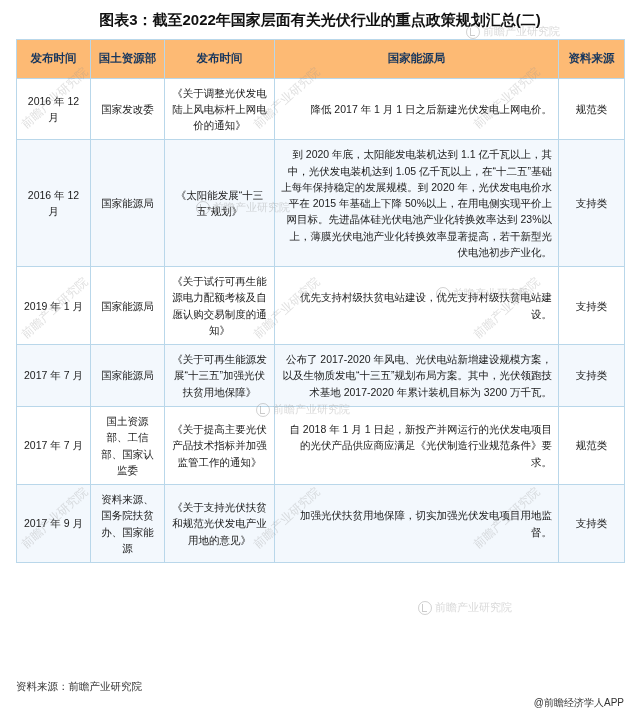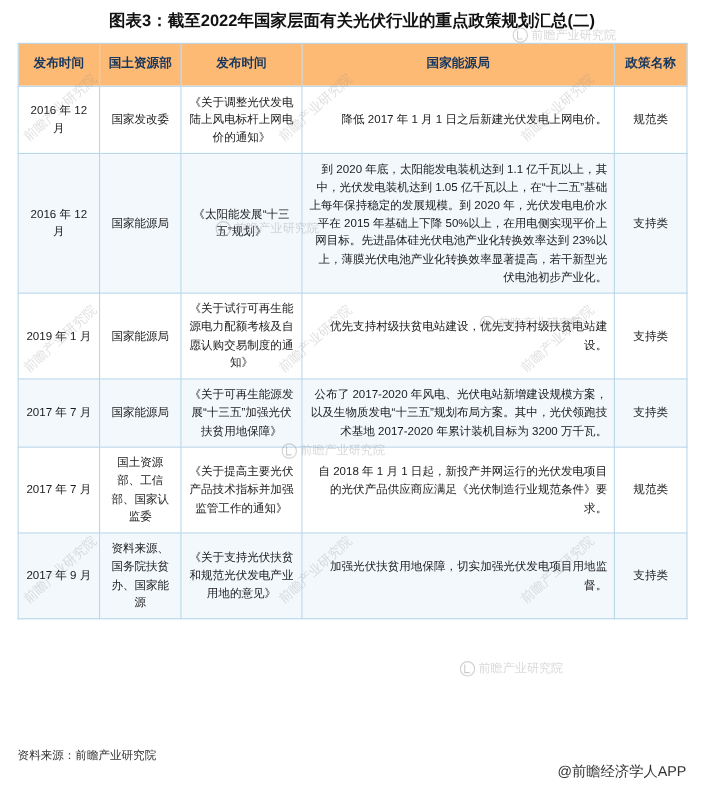--- a/index.html
+++ b/index.html
@@ -78,21 +78,21 @@
     left: 16px;
     bottom: 28px;
     font-size: 10.5px;
     color: #333333;
     margin-top: 20px;
   }
   .brand {
     position: absolute;
     right: 16px;
     bottom: 12px;
-    font-size: 13px;
+    font-size: 10px;
     color: #333333;
   }
   
   .wm-layer {
     position: absolute;
     inset: 0;
     pointer-events: none;
     z-index: 5;
     overflow: hidden;
   }
@@ -149,21 +149,21 @@
       <col style="width:110px">
       <col style="width:284px">
       <col style="width:66px">
     </colgroup>
     <thead>
       <tr>
         <th>发布时间</th>
         <th>国土资源部</th>
         <th>发布时间</th>
         <th>国家能源局</th>
-        <th>政策名称</th>
+        <th>资料来源</th>
       </tr>
     </thead>
     <tbody>
       <tr>
         <td class="c-date">2016 年 12 月</td>
         <td class="c-dept">国家发改委</td>
         <td class="c-name">《关于调整光伏发电陆上风电标杆上网电价的通知》</td>
         <td class="c-content">降低 2017 年 1 月 1 日之后新建光伏发电上网电价。</td>
         <td class="c-type">规范类</td>
       </tr>

